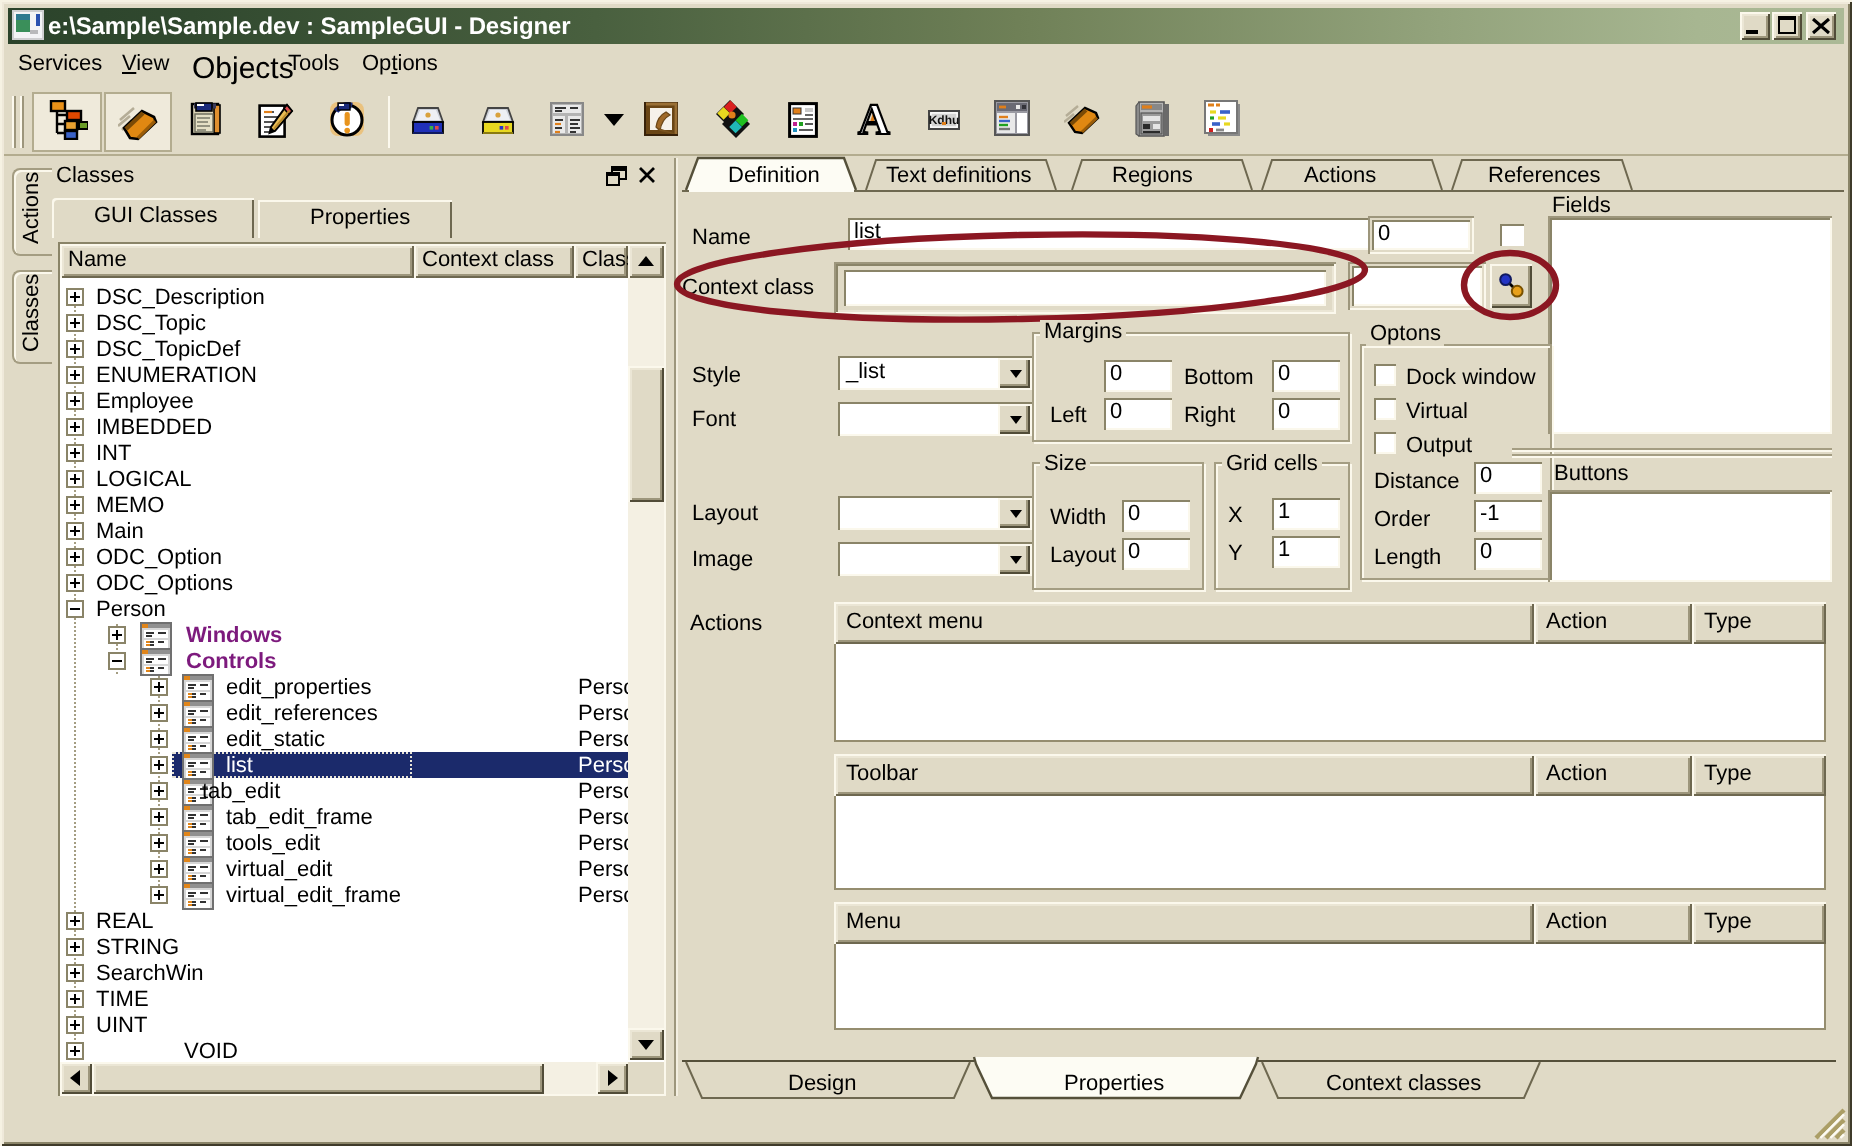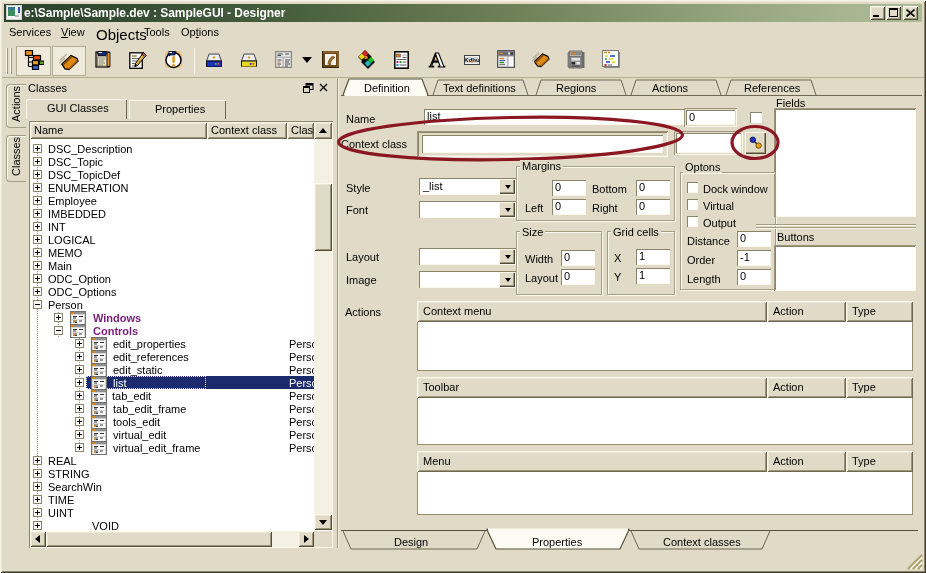--- a/index.html
+++ b/index.html
@@ -423,21 +423,21 @@
     <div class="abs" style="left:49px;top:254px;width:1px;height:5px;background:#000;"></div>
     <svg class="abs" style="left:61px;top:250px" width="16" height="14" viewBox="0 0 16 14">
       <rect x="0.5" y="0.5" width="15" height="13" fill="#d6d6d6" stroke="#707070"></rect>
       <rect x="1" y="1" width="14" height="2" fill="#909090"></rect>
       <rect x="1" y="1" width="3" height="2" fill="#e0851a"></rect>
       <rect x="2" y="4" width="12" height="4" fill="#fff"></rect>
       <rect x="2" y="9" width="12" height="4" fill="#fff"></rect>
       <path d="M3 5.5 H7 M9 5.5 H13 M3 7 H6 M3 10 H7 M9 10 H12 M3 11.5 H7" stroke="#333" stroke-width="1"></path>
       <path d="M3 10 H5 M3 11.5 H5" stroke="#e0851a" stroke-width="1"></path>
     </svg>
-    <div class="abs" style="left:82px;top:251px;font-size:11px;line-height:12px;">tab_edit</div>
+    <div class="abs" style="left:71px;top:251px;font-size:11px;line-height:12px;">tab_edit</div>
     <div class="abs" style="left:259px;top:251px;font-size:11px;line-height:12px;">Perso</div>
     <div class="abs" style="left:45px;top:265px;width:9px;height:9px;background:#fff;border:1px solid #8a8468;"></div>
     <div class="abs" style="left:47px;top:269px;width:5px;height:1px;background:#000;"></div>
     <div class="abs" style="left:49px;top:267px;width:1px;height:5px;background:#000;"></div>
     <svg class="abs" style="left:61px;top:263px" width="16" height="14" viewBox="0 0 16 14">
       <rect x="0.5" y="0.5" width="15" height="13" fill="#d6d6d6" stroke="#707070"></rect>
       <rect x="1" y="1" width="14" height="2" fill="#909090"></rect>
       <rect x="1" y="1" width="3" height="2" fill="#e0851a"></rect>
       <rect x="2" y="4" width="12" height="4" fill="#fff"></rect>
       <rect x="2" y="9" width="12" height="4" fill="#fff"></rect>

